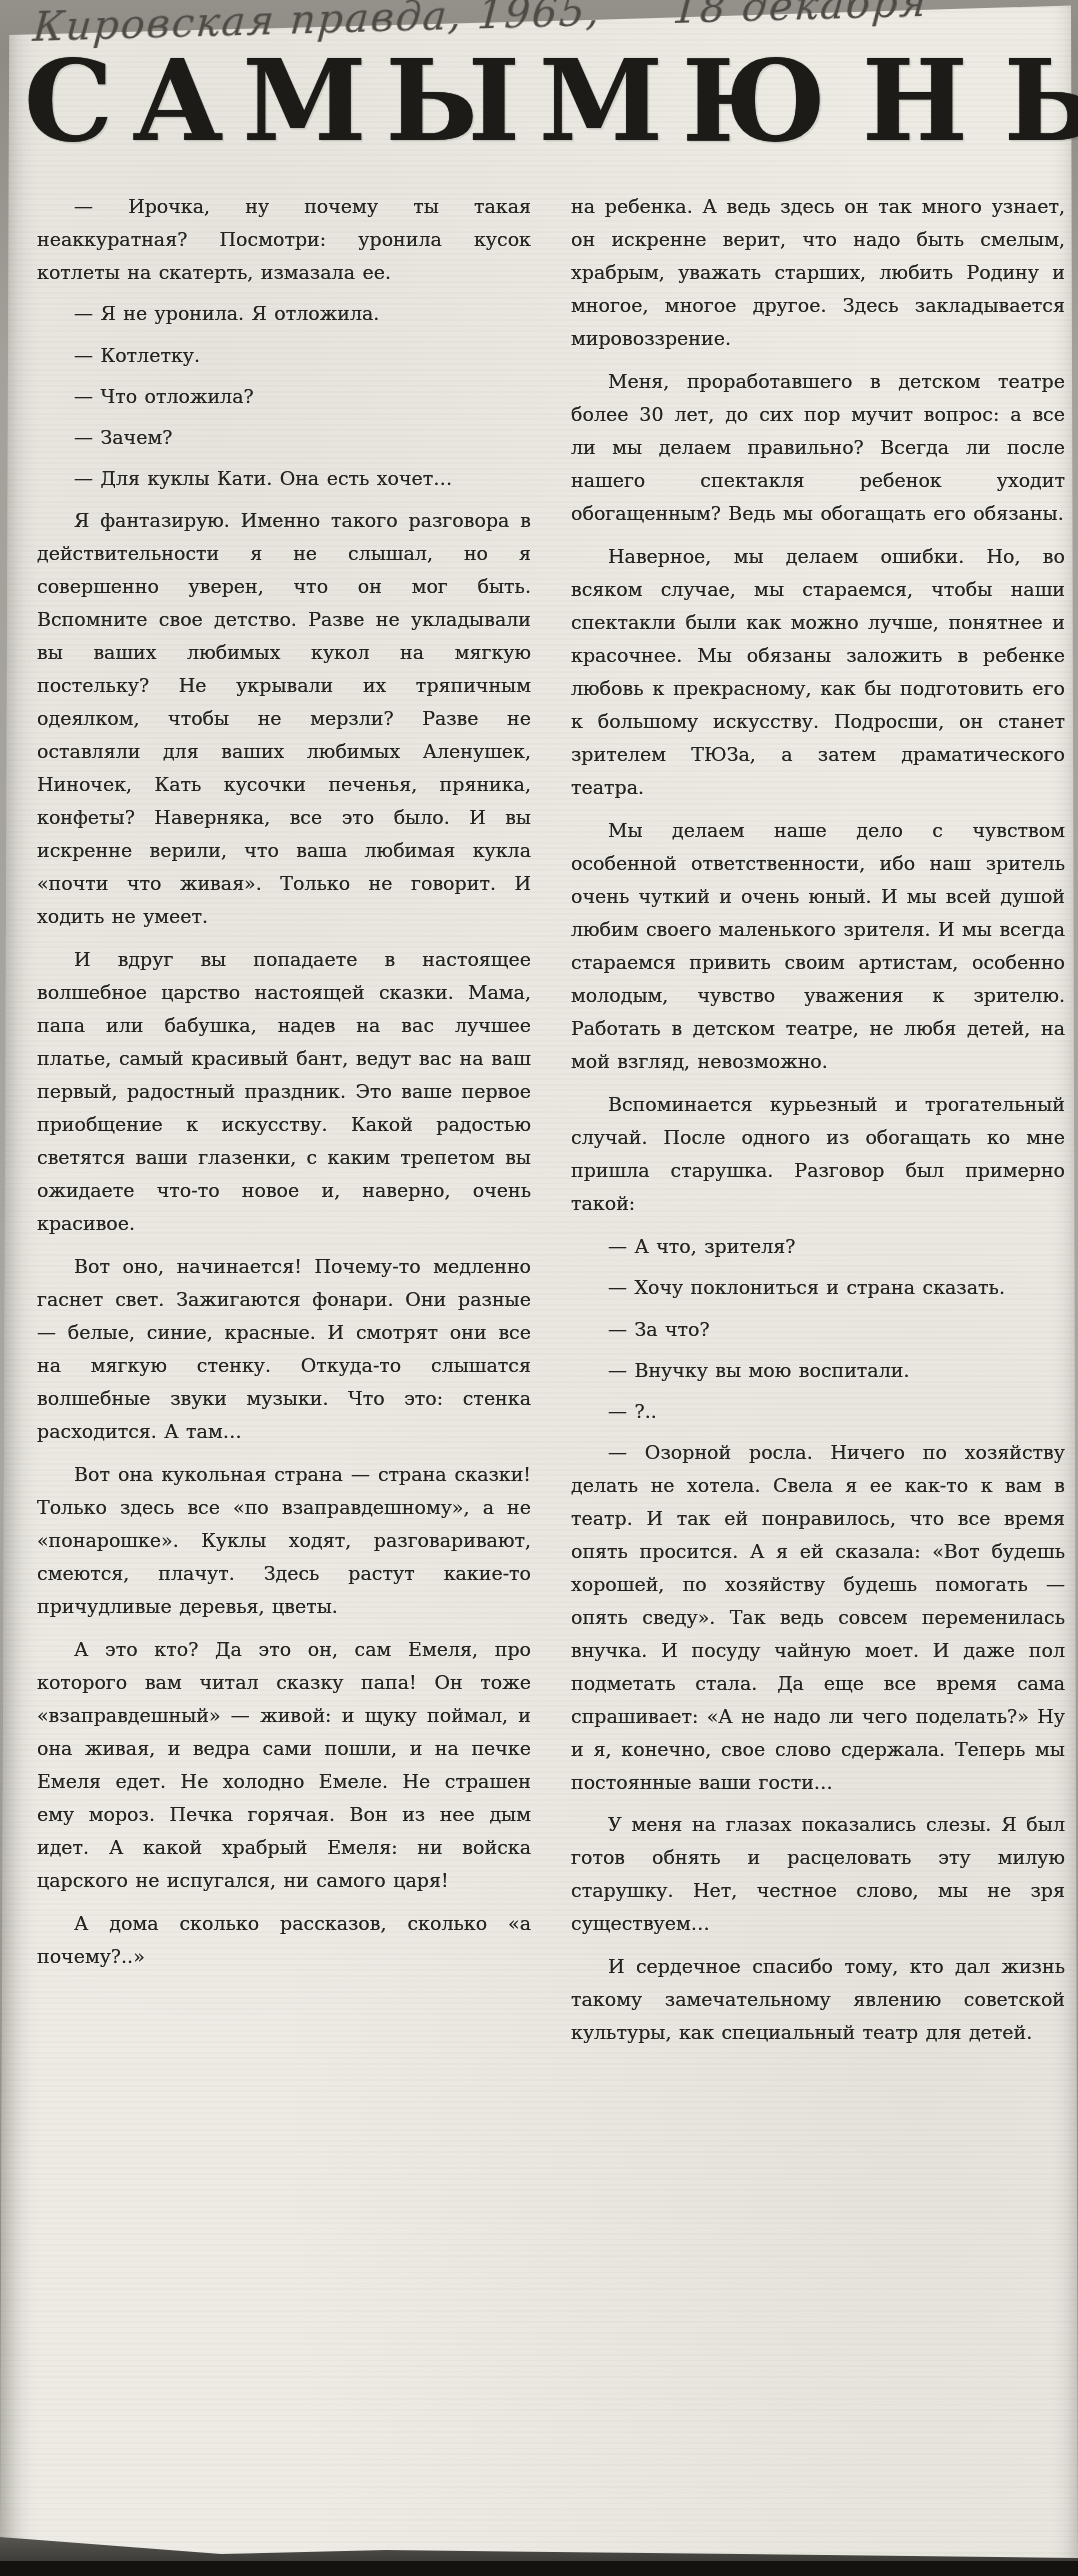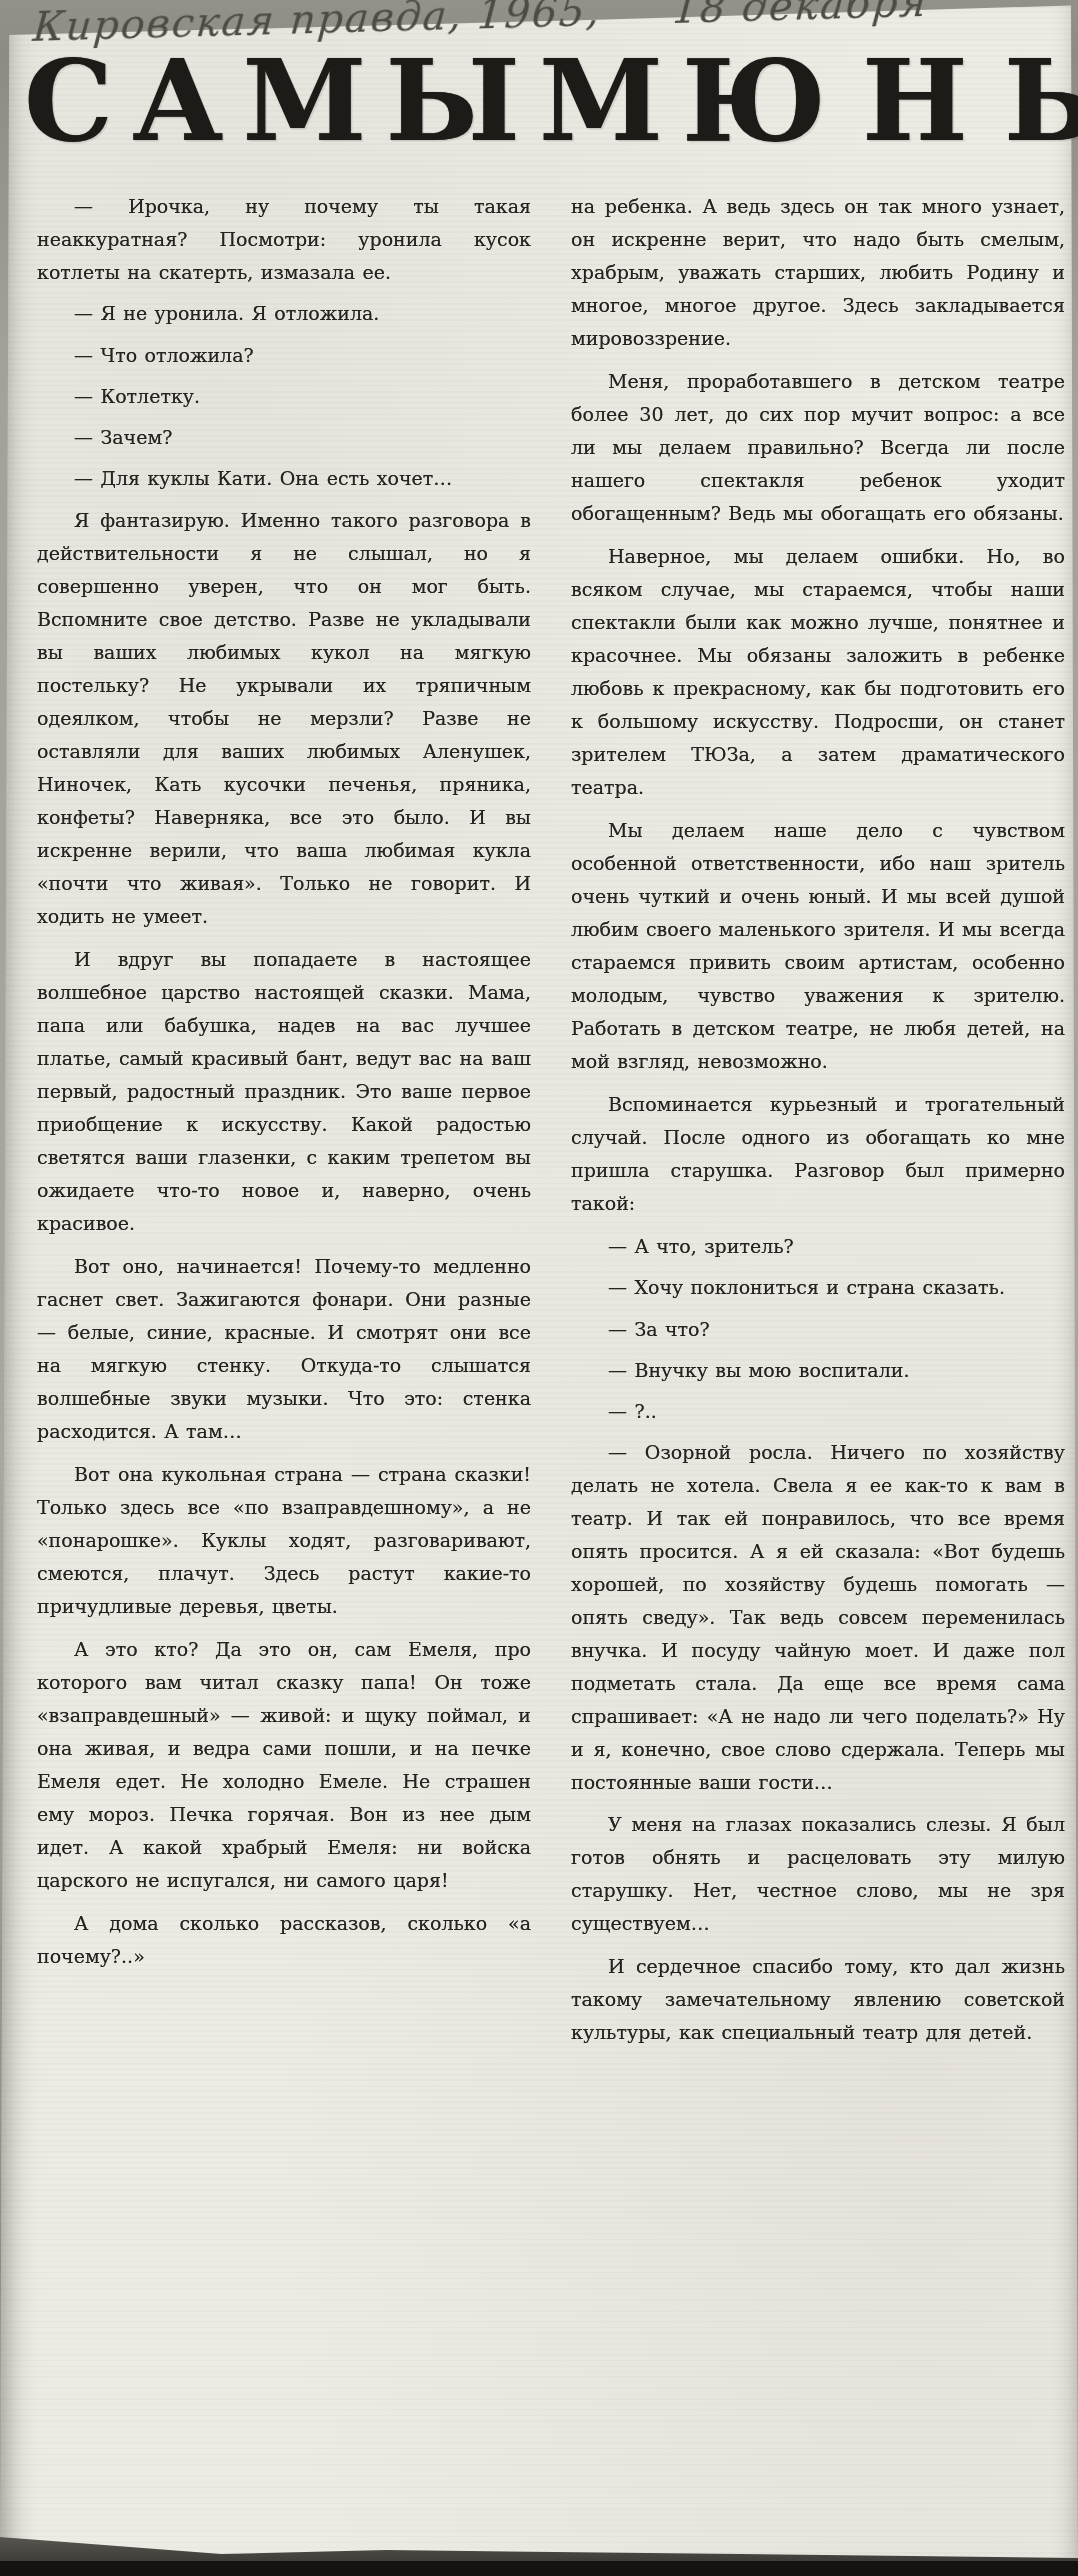--- a/index.html
+++ b/index.html
@@ -84,40 +84,40 @@
   <div class="headline">
     <span class="hw1">САМЫМ</span>
     <span class="hw2">ЮНЫМ</span>
   </div>
 
   <div class="cols">
     <div class="col">
       <div>
           <p class="dialogue">— Ирочка, ну почему ты такая неаккуратная? Посмотри: уронила кусок котлеты на скатерть, измазала ее.</p>
           <p class="dialogue">— Я не уронила. Я отложила.</p>
+          <p class="dialogue">— Котлетку.</p>
           <p class="dialogue">— Что отложила?</p>
-          <p class="dialogue">— Котлетку.</p>
           <p class="dialogue">— Зачем?</p>
           <p class="dialogue">— Для куклы Кати. Она есть хочет…</p>
           <p class="body">Я фантазирую. Именно такого разговора в действительности я не слышал, но я совершенно уверен, что он мог быть. Вспомните свое детство. Разве не укладывали вы ваших любимых кукол на мягкую постельку? Не укрывали их тряпичным одеялком, чтобы не мерзли? Разве не оставляли для ваших любимых Аленушек, Ниночек, Кать кусочки печенья, пряника, конфеты? Наверняка, все это было. И вы искренне верили, что ваша любимая кукла «почти что живая». Только не говорит. И ходить не умеет.</p>
           <p class="body">И вдруг вы попадаете в настоящее волшебное царство настоящей сказки. Мама, папа или бабушка, надев на вас лучшее платье, самый красивый бант, ведут вас на ваш первый, радостный праздник. Это ваше первое приобщение к искусству. Какой радостью светятся ваши глазенки, с каким трепетом вы ожидаете что-то новое и, наверно, очень красивое.</p>
           <p class="body">Вот оно, начинается! Почему-то медленно гаснет свет. Зажигаются фонари. Они разные — белые, синие, красные. И смотрят они все на мягкую стенку. Откуда-то слышатся волшебные звуки музыки. Что это: стенка расходится. А там…</p>
           <p class="body">Вот она кукольная страна — страна сказки! Только здесь все «по взаправдешному», а не «понарошке». Куклы ходят, разговаривают, смеются, плачут. Здесь растут какие-то причудливые деревья, цветы.</p>
           <p class="body">А это кто? Да это он, сам Емеля, про которого вам читал сказку папа! Он тоже «взаправдешный» — живой: и щуку поймал, и она живая, и ведра сами пошли, и на печке Емеля едет. Не холодно Емеле. Не страшен ему мороз. Печка горячая. Вон из нее дым идет. А какой храбрый Емеля: ни войска царского не испугался, ни самого царя!</p>
           <p class="body">А дома сколько рассказов, сколько «а почему?..»</p>
         </div>
     </div>
     <div class="col">
       <div>
           <p class="continuation">на ребенка. А ведь здесь он так много узнает, он искренне верит, что надо быть смелым, храбрым, уважать старших, любить Родину и многое, многое другое. Здесь закладывается мировоззрение.</p>
           <p class="body">Меня, проработавшего в детском театре более 30 лет, до сих пор мучит вопрос: а все ли мы делаем правильно? Всегда ли после нашего спектакля ребенок уходит обогащенным? Ведь мы обогащать его обязаны.</p>
           <p class="body">Наверное, мы делаем ошибки. Но, во всяком случае, мы стараемся, чтобы наши спектакли были как можно лучше, понятнее и красочнее. Мы обязаны заложить в ребенке любовь к прекрасному, как бы подготовить его к большому искусству. Подросши, он станет зрителем ТЮЗа, а затем драматического театра.</p>
           <p class="body">Мы делаем наше дело с чувством особенной ответственности, ибо наш зритель очень чуткий и очень юный. И мы всей душой любим своего маленького зрителя. И мы всегда стараемся привить своим артистам, особенно молодым, чувство уважения к зрителю. Работать в детском театре, не любя детей, на мой взгляд, невозможно.</p>
           <p class="body">Вспоминается курьезный и трогательный случай. После одного из обогащать ко мне пришла старушка. Разговор был примерно такой:</p>
-          <p class="dialogue">— А что, зритель?</p>
+          <p class="dialogue">— А что, зрителя?</p>
           <p class="dialogue">— Хочу поклониться и страна сказать.</p>
           <p class="dialogue">— За что?</p>
           <p class="dialogue">— Внучку вы мою воспитали.</p>
           <p class="dialogue">— ?..</p>
           <p class="dialogue">— Озорной росла. Ничего по хозяйству делать не хотела. Свела я ее как-то к вам в театр. И так ей понравилось, что все время опять просится. А я ей сказала: «Вот будешь хорошей, по хозяйству будешь помогать — опять сведу». Так ведь совсем переменилась внучка. И посуду чайную моет. И даже пол подметать стала. Да еще все время сама спрашивает: «А не надо ли чего поделать?» Ну и я, конечно, свое слово сдержала. Теперь мы постоянные ваши гости…</p>
           <p class="body">У меня на глазах показались слезы. Я был готов обнять и расцеловать эту милую старушку. Нет, честное слово, мы не зря существуем…</p>
           <p class="body">И сердечное спасибо тому, кто дал жизнь такому замечательному явлению советской культуры, как специальный театр для детей.</p>
         </div>
 
     </div>

